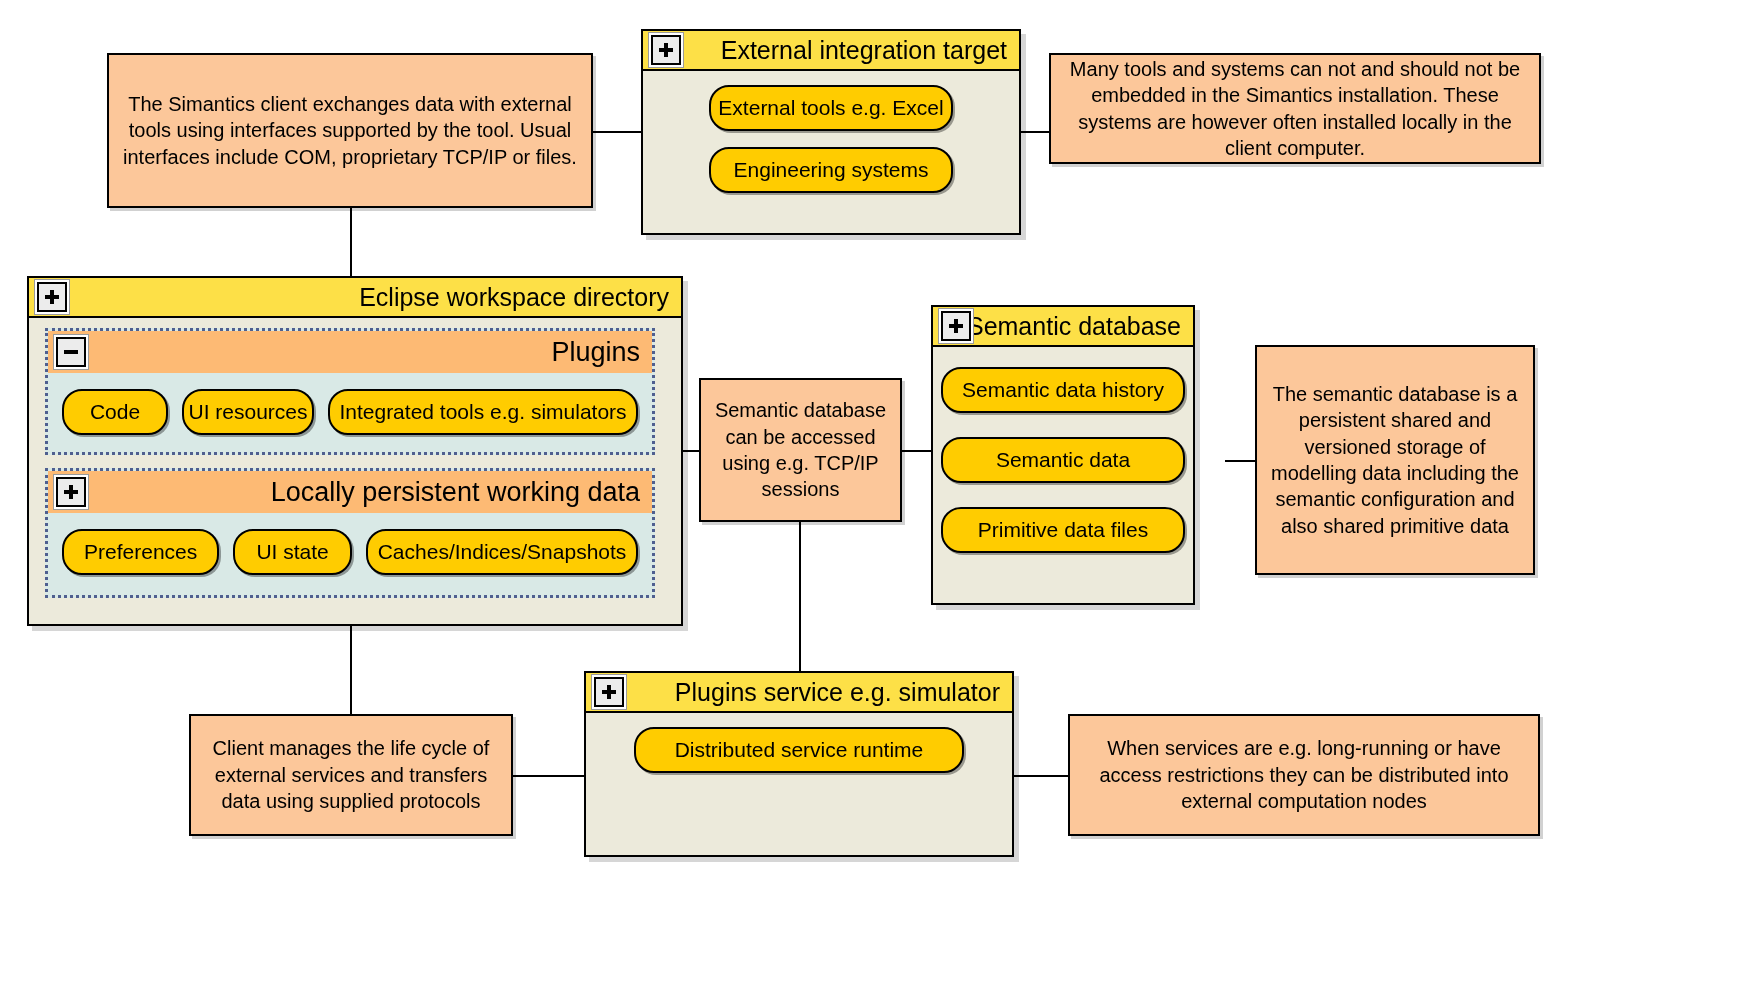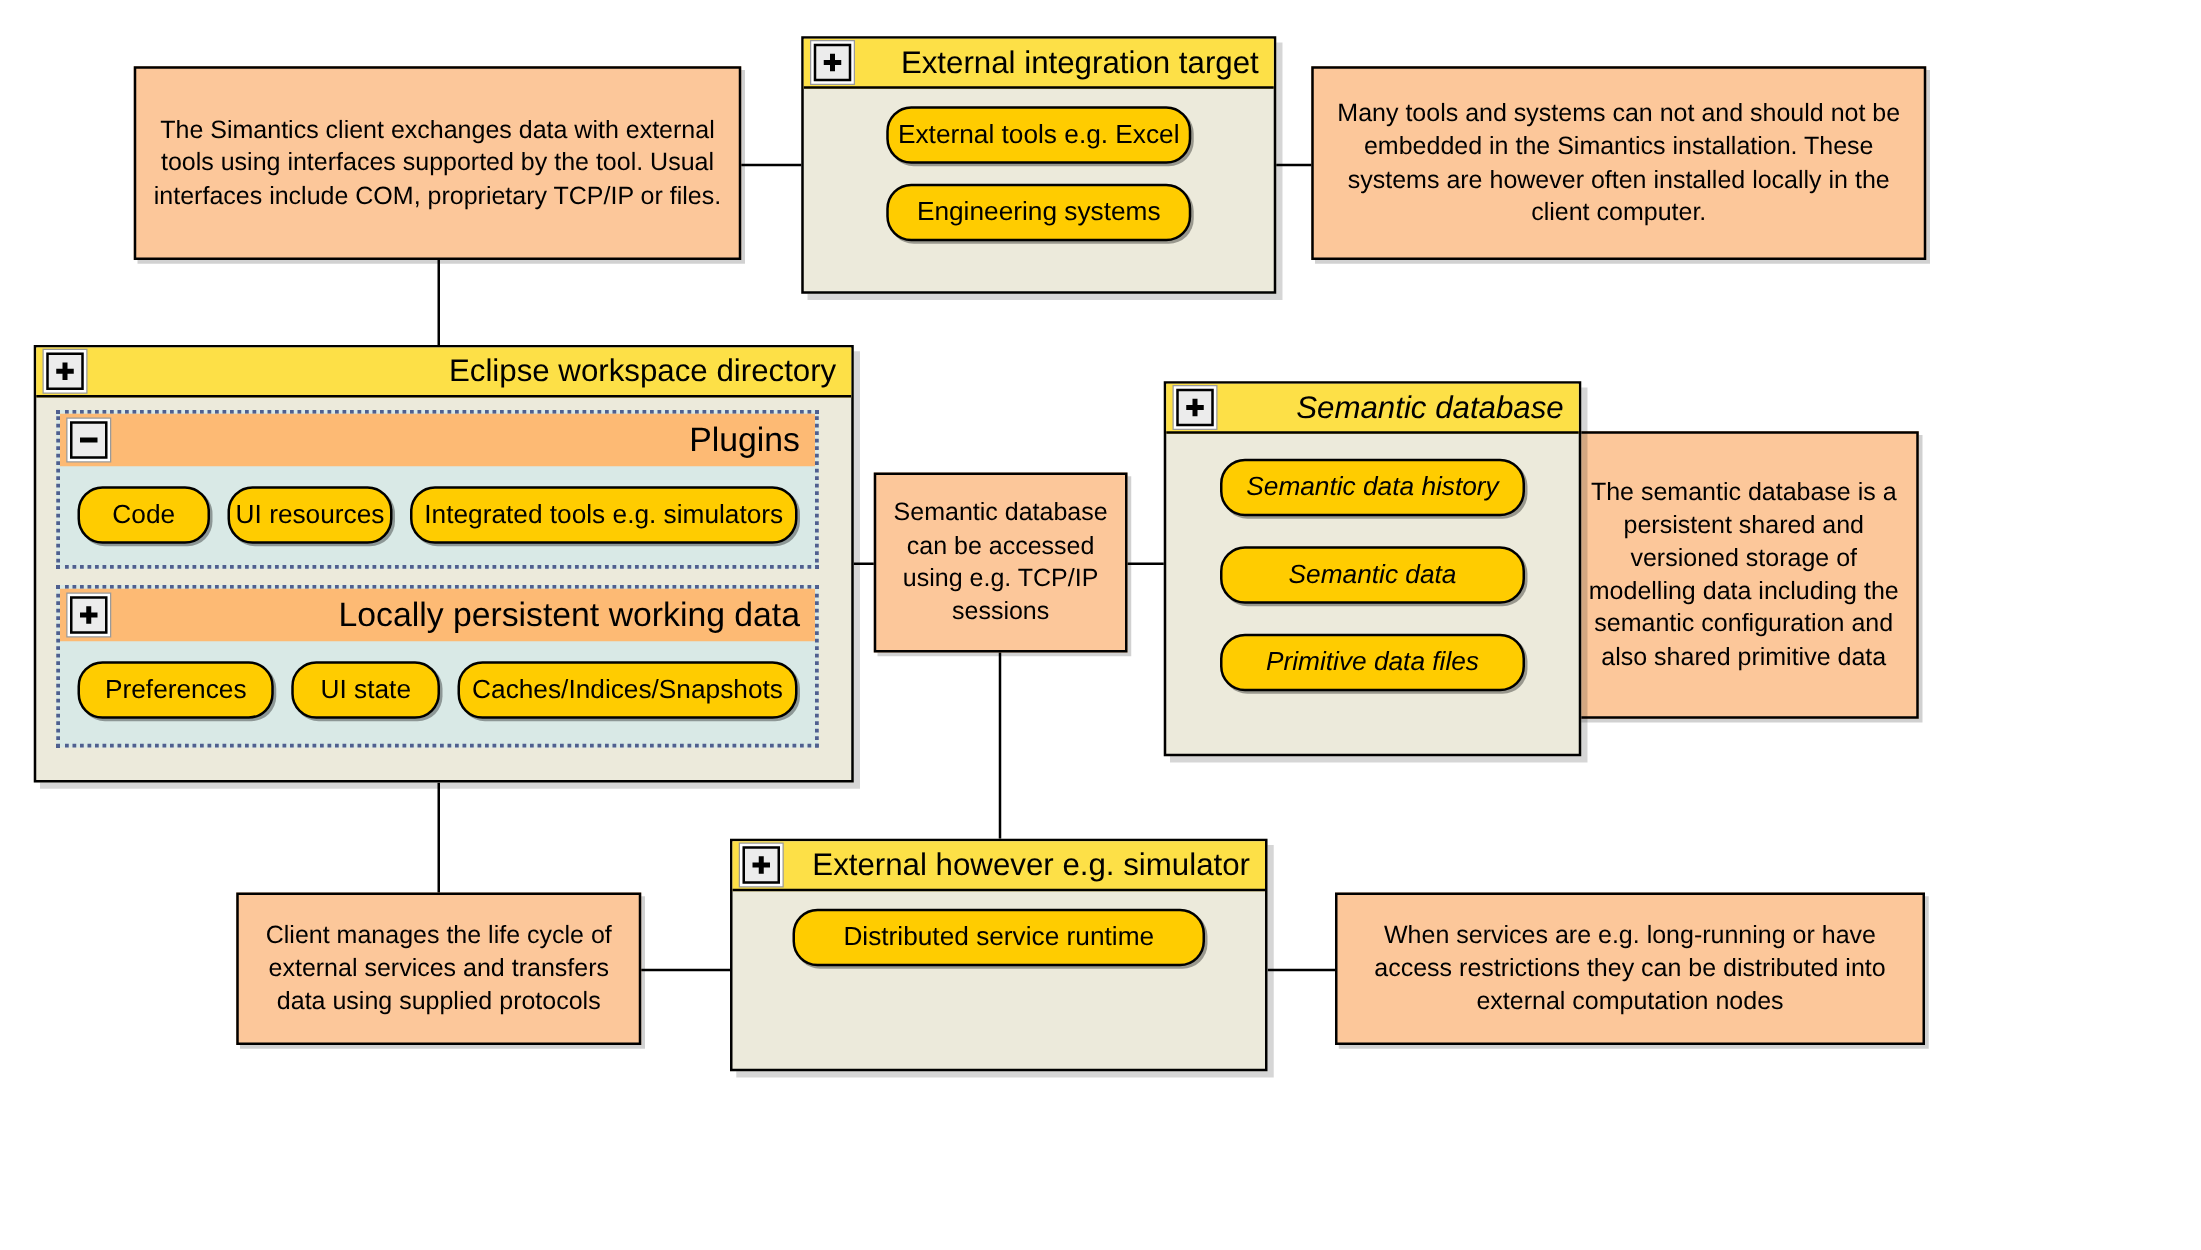--- a/index.html
+++ b/index.html
@@ -73,21 +73,21 @@
   <div class="ln lnv" style="left:350px;top:626px;height:89px;"></div>
 
   <div class="ln lnh" style="left:511px;top:775px;width:75px;"></div>
 
   <div class="ln lnh" style="left:1014px;top:775px;width:56px;"></div>
 
   <div class="note" style="left:107px;top:53px;width:486px;height:155px;">
     <span>The Simantics client exchanges data with external tools using interfaces supported by the tool. Usual interfaces include COM, proprietary TCP/IP or files.</span>
   </div>
 
-  <div class="note" style="left:1049px;top:53px;width:492px;height:155px;">
+  <div class="note" style="left:1049px;top:53px;width:492px;height:111px;">
     <span>Many tools and systems can not and should not be embedded in the Simantics installation. These systems are however often installed locally in the client computer.</span>
   </div>
 
   <div class="note" style="left:699px;top:378px;width:203px;height:144px;">
     <span>Semantic database can be accessed using e.g. TCP/IP sessions</span>
   </div>
 
   <div class="note" style="left:1255px;top:345px;width:280px;height:230px;">
     <span>The semantic database is a persistent shared and versioned storage of modelling data including the semantic configuration and also shared primitive data</span>
   </div>
@@ -146,41 +146,41 @@
         <span class="tx">Locally persistent working data</span>
       </div>
       <div class="srow">
         <div class="comp" style="width:162px;">Preferences</div>
         <div class="comp" style="width:122px;">UI state</div>
         <div class="comp" style="width:272px;">Caches/Indices/Snapshots</div>
       </div>
     </div>
   </div>
 
-  <div class="panel" style="left:931px;top:305px;width:334px;height:300px;font-style:italic;">
+  <div class="panel" style="left:931px;top:305px;width:264px;height:300px;">
     <div class="ttl">
       <span class="pm">
         <i class="hbar"></i>
         <i class="vbar"></i>
       </span>
       <span class="tx">Semantic database</span>
     </div>
     <div class="body" style="gap:24px;padding-top:20px;">
       <div class="comp" style="width:244px;">Semantic data history</div>
       <div class="comp" style="width:244px;">Semantic data</div>
       <div class="comp" style="width:244px;">Primitive data files</div>
     </div>
   </div>
 
   <div class="panel" style="left:584px;top:671px;width:430px;height:186px;">
     <div class="ttl">
       <span class="pm">
         <i class="hbar"></i>
         <i class="vbar"></i>
       </span>
-      <span class="tx">External however e.g. simulator</span>
+      <span class="tx">Plugins service e.g. simulator</span>
     </div>
     <div class="body" style="gap:18px;">
       <div class="comp" style="width:330px;">Distributed service runtime</div>
     </div>
   </div>
 
 </div>
 
 </body></html>

